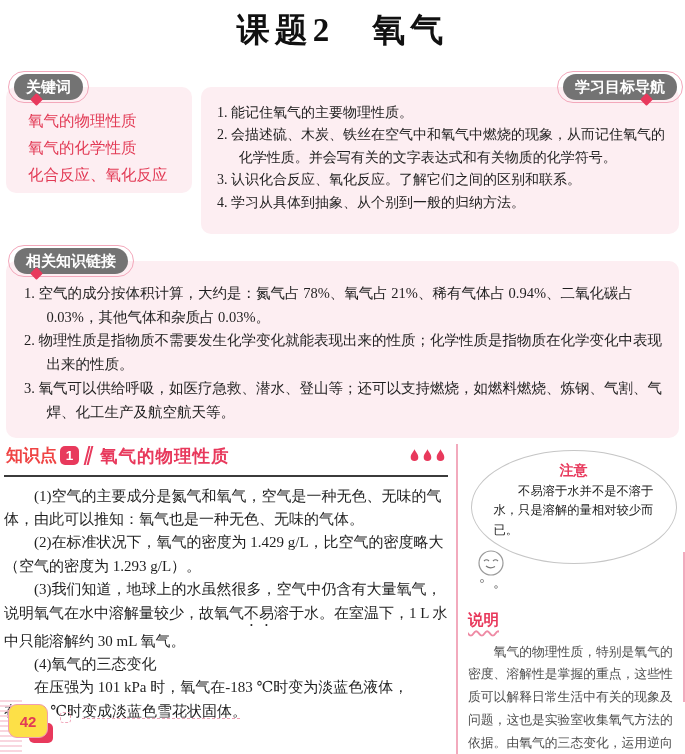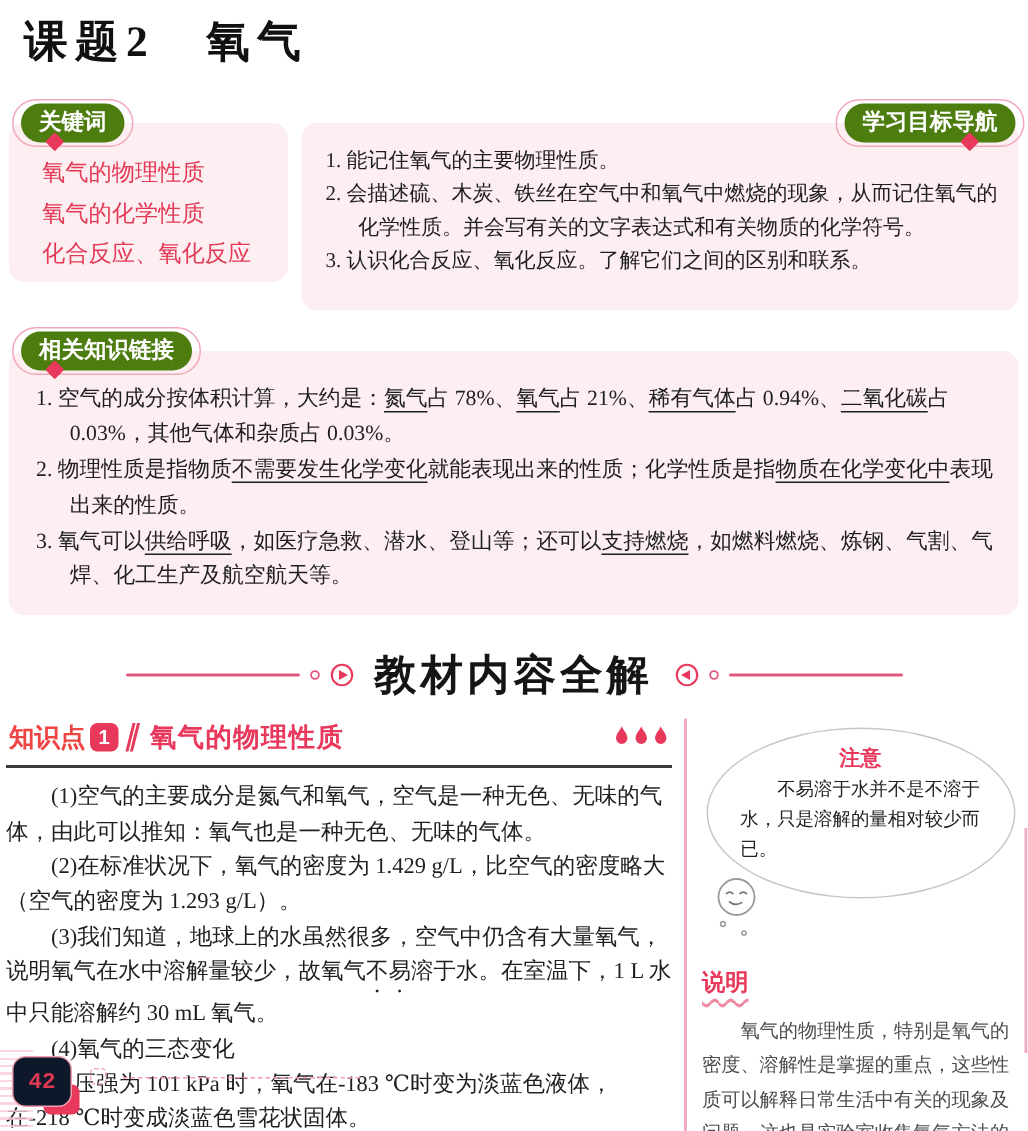--- a/index.html
+++ b/index.html
@@ -3,54 +3,54 @@
 <meta charset="utf-8">
 <style>
   * { box-sizing: border-box; }
   body { margin: 0; background: #ffffff; }
   .page {
     width: 685px; height: 754px; position: relative; overflow: hidden;
     background: #fff; color: #1f1f1f;
     font-family: "Liberation Serif", "DejaVu Serif", serif;
   }
   .title {
-    margin: 8px 16px 0; 
-    font-size: 29px; font-weight: 900; letter-spacing: 5px; color: #111;
+    margin: 8px 4px 0; text-align: center;
+    font-size: 33px; font-weight: 900; letter-spacing: 5px; color: #111;
   }
   
   .top-grid { display: flex; margin: 34px 6px 0 6px; gap: 9px; }
   .kw-col { position: relative; width: 186px; flex: none; }
   .obj-col { position: relative; flex: 1; }
   .panel { background: #fdeef2; border-radius: 10px; }
   .kw-panel { height: 106px; padding: 20px 8px 8px 22px; }
   .kw-item { color: #e23a55; font-size: 15.5px; line-height: 1.75; }
   .obj-panel { min-height: 106px; padding: 15px 14px 20px 16px; }
   .obj-item { font-size: 14px; line-height: 1.6; padding-left: 1.55em; text-indent: -1.55em; }
   .badge {
     position: absolute; top: -13px; left: 8px; z-index: 3;
-    background: #4d7c0f; color: #fff;
+    background: #737373; color: #fff;
     font-family: "Liberation Sans", "DejaVu Sans", sans-serif;
     font-weight: bold; font-size: 15px; line-height: 1;
     padding: 5px 12px 6px; border-radius: 15px; white-space: nowrap;
   }
   .badge::before {
     content: ""; position: absolute; top: -3px; bottom: -3px; left: -6px; right: -6px;
     border: 1.5px solid #f3a8bb; border-radius: 18px; z-index: -1;
   }
   .badge::after {
     content: ""; position: absolute; bottom: -4px; left: 18px;
     width: 9px; height: 9px; background: #e8395c; transform: rotate(45deg); border-radius: 1px;
   }
   .obj-badge { left: auto; right: 2px; }
   .obj-badge::after { left: auto; right: 26px; }
   
   .links-sec { position: relative; margin: 27px 6px 0; }
   .links-panel { padding: 21px 14px 13px 18px; }
   .link-item { font-size: 14.5px; line-height: 1.64; padding-left: 1.55em; text-indent: -1.55em; }
-  .u { text-decoration: underline; text-decoration-thickness: 1px; text-underline-offset: 3.5px; }
+  .u { text-decoration-thickness: 1px; text-underline-offset: 3.5px; }
   
   .sec-header { display: flex; align-items: center; justify-content: center; gap: 6px; margin: 21px 0 10px; }
   .rule { width: 116px; height: 2px; background: #e2587c; border-radius: 1px; }
   .sec-title {
     font-family: "Liberation Sans", "DejaVu Sans", sans-serif;
     font-size: 28px; font-weight: 900; color: #151515; letter-spacing: 3px; margin: 0 8px;
   }
   
   .two-col { display: flex; margin: 6px 2px 0 2px; }
   .left-col { width: 456px; flex: none; padding: 0 8px 0 2px; border-right: 2px solid #f2aabd; }
@@ -99,23 +99,23 @@
   .right-edge-line { position: absolute; right: 0; top: 552px; height: 150px; width: 2px; background: #f2aabd; }
   
   .footer { position: absolute; left: 0; bottom: 4px; width: 100%; height: 50px; }
   .stripes {
     position: absolute; left: 0; bottom: -4px; width: 22px; height: 54px; opacity: .8;
     background: repeating-linear-gradient(to bottom, #f7ccd7 0, #f7ccd7 1.5px, transparent 1.5px, transparent 5px);
   }
   .pagenum-wrap { position: absolute; left: 8px; top: 4px; width: 40px; height: 34px; }
   .pagenum-shadow { position: absolute; right: -5px; bottom: -5px; width: 24px; height: 20px; background: #e8395c; border-radius: 5px; }
   .pagenum {
-    position: absolute; inset: 0; background: #0f172a; border: 1.6px solid #f09db2; border-radius: 9px;
+    position: absolute; inset: 0; background: #fde047; border: 1.6px solid #f09db2; border-radius: 9px;
     display: flex; align-items: center; justify-content: center;
-    color: #e23a55; font-family: Liberation Mono, monospace; font-weight: 900; font-size: 15px;
+    color: #e23a55; font-family: Liberation Sans, sans-serif; font-weight: 900; font-size: 15px;
   }
   .footer-square { position: absolute; left: 60px; top: 12px; width: 11px; height: 11px; border: 1.3px dashed #f0a7ba; border-radius: 3px; }
   .footer-dash { position: absolute; left: 82px; top: 18px; width: 158px; border-top: 1.6px dashed #ef9db3; }
 </style>
 </head>
 <body>
 
 <div class="page">
 
   <h1 class="title">课题2　氧气</h1>
@@ -128,52 +128,34 @@
         <div class="kw-item">氧气的化学性质</div>
         <div class="kw-item">化合反应、氧化反应</div>
       </div>
     </div>
     <div class="obj-col">
       <div class="badge obj-badge">学习目标导航</div>
       <div class="panel obj-panel">
         <div class="obj-item">1. 能记住氧气的主要物理性质。</div>
         <div class="obj-item">2. 会描述硫、木炭、铁丝在空气中和氧气中燃烧的现象，从而记住氧气的化学性质。并会写有关的文字表达式和有关物质的化学符号。</div>
         <div class="obj-item">3. 认识化合反应、氧化反应。了解它们之间的区别和联系。</div>
+        <div class="obj-item">4. 学习从具体到抽象、从个别到一般的归纳方法。</div>
       </div>
     </div>
   </div>
 
   <div class="links-sec">
     <div class="badge">相关知识链接</div>
     <div class="panel links-panel">
       <div class="link-item"><span>1. 空气的成分按体积计算，大约是：</span><span class="u">氮气</span><span>占 78%、</span><span class="u">氧气</span><span>占 21%、</span><span class="u">稀有气体</span><span>占 0.94%、</span><span class="u">二氧化碳</span><span>占 0.03%，其他气体和杂质占 0.03%。</span></div>
       <div class="link-item"><span>2. 物理性质是指物质</span><span class="u">不需要发生化学变化</span><span>就能表现出来的性质；化学性质是指</span><span class="u">物质在化学变化中</span><span>表现出来的性质。</span></div>
       <div class="link-item"><span>3. 氧气可以</span><span class="u">供给呼吸</span><span>，如医疗急救、潜水、登山等；还可以</span><span class="u">支持燃烧</span><span>，如燃料燃烧、炼钢、气割、气焊、化工生产及航空航天等。</span></div>
     </div>
   </div>
 
-  <div class="sec-header">
-    <span class="rule"></span>
-    <svg width="8" height="8">
-        <circle cx="4" cy="4" r="2.6" fill="none" stroke="#e2587c" stroke-width="1.2"></circle>
-      </svg>
-    <svg width="16" height="16">
-        <circle cx="8" cy="8" r="6.8" fill="none" stroke="#e8395c" stroke-width="1.4"></circle>
-        <polygon points="6,4.6 12,8 6,11.4" fill="#e8395c"></polygon>
-      </svg>
-    <span class="sec-title">教材内容全解</span>
-    <svg width="16" height="16">
-        <circle cx="8" cy="8" r="6.8" fill="none" stroke="#e8395c" stroke-width="1.4"></circle>
-        <polygon points="10,4.6 4,8 10,11.4" fill="#e8395c"></polygon>
-      </svg>
-    <svg width="8" height="8">
-        <circle cx="4" cy="4" r="2.6" fill="none" stroke="#e2587c" stroke-width="1.2"></circle>
-      </svg>
-    <span class="rule"></span>
-  </div>
 
   <div class="two-col">
     <div class="left-col">
       <div class="kp-header">
         <span class="kp-label">知识点</span>
         <span class="kp-num">1</span>
         <span class="kp-div"></span>
         <span class="kp-title">氧气的物理性质</span>
         <span class="flames">
           <svg width="11" height="14">

